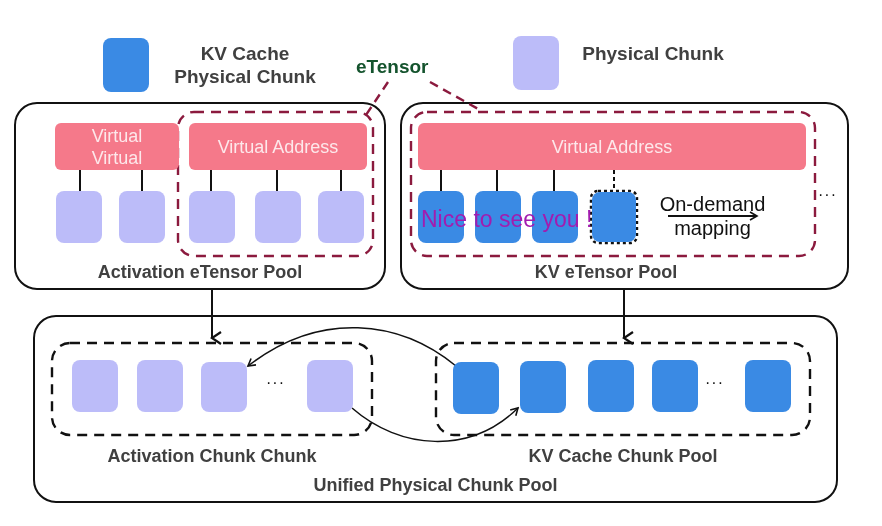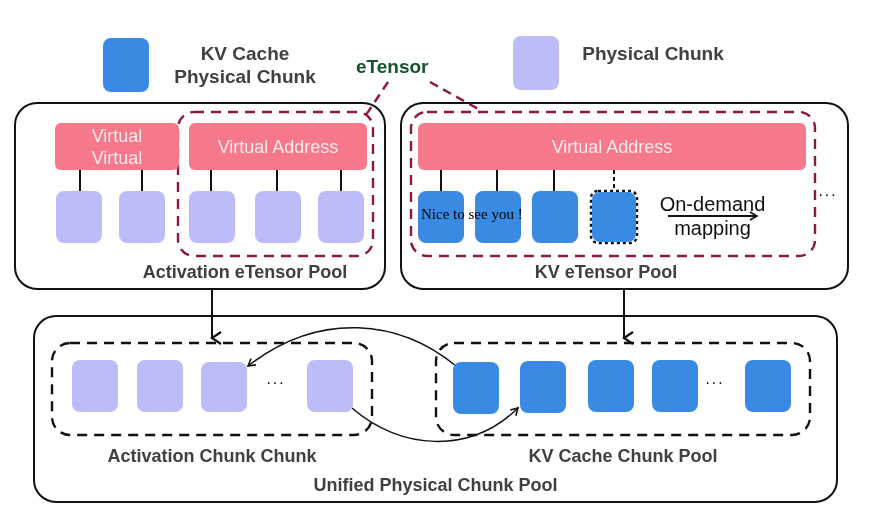--- a/index.html
+++ b/index.html
@@ -9,21 +9,21 @@
   .lbl { position:absolute; font-weight:bold; color:#404040; white-space:nowrap; text-align:center; }
   .legend-lbl { font-size:19px; line-height:23px; }
   .pool-lbl { font-size:18px; }
   .va { position:absolute; background:#f5798a; color:#fde8eb; border-radius:6px;
         display:flex; align-items:center; justify-content:center; text-align:center;
         font-size:18px; line-height:22px; }
   .chunk { position:absolute; border-radius:8px; }
   .act { background:#bcbcf9; }
   .kv { background:#3a8ae4; }
   .etensor-lbl { position:absolute; color:#14532d; font-weight:bold; font-size:19px; }
-  .overlay-text { position:absolute; font-size:15px; color:#000000; white-space:nowrap;font-family:Liberation Serif, serif; }
+  .overlay-text { position:absolute; font-size:23px; color:#a21caf; white-space:nowrap; }
   .ondemand { position:absolute; font-size:20px; color:#111; text-align:center; line-height:24px; }
   .dots { position:absolute; font-size:16px; color:#111; letter-spacing:1px; }
 </style>
 </head>
 <body>
 
 <svg id="canvas" width="882" height="526">
   <defs>
     <marker id="arr" markerWidth="10" markerHeight="10" refX="8" refY="5" orient="auto" markerUnits="userSpaceOnUse">
       <path d="M1,1 L8,5 L1,9" fill="none" stroke="#111" stroke-width="1.6"></path>
@@ -85,21 +85,21 @@
     <div>Virtual</div>
     <div>Virtual</div>
   </div>
 </div>
 <div class="va" style="left:189px;top:123px;width:178px;height:47px;">Virtual Address</div>
 <div class="chunk act" style="left:56px;top:191px;width:46px;height:52px;"></div>
 <div class="chunk act" style="left:119px;top:191px;width:46px;height:52px;"></div>
 <div class="chunk act" style="left:189px;top:191px;width:46px;height:52px;"></div>
 <div class="chunk act" style="left:255px;top:191px;width:46px;height:52px;"></div>
 <div class="chunk act" style="left:318px;top:191px;width:46px;height:52px;"></div>
-<div class="lbl pool-lbl" style="left:15px;top:262px;width:370px;padding-left:45px;">Activation eTensor Pool</div>
+<div class="lbl pool-lbl" style="left:15px;top:262px;width:370px;">Activation eTensor Pool</div>
 
 <div class="va" style="left:418px;top:123px;width:388px;height:47px;">Virtual Address</div>
 <div class="chunk kv" style="left:418px;top:191px;width:46px;height:52px;"></div>
 <div class="chunk kv" style="left:475px;top:191px;width:46px;height:52px;"></div>
 <div class="chunk kv" style="left:532px;top:191px;width:46px;height:52px;"></div>
 <div class="chunk kv" style="left:592px;top:192px;width:44px;height:50px;"></div>
 <div class="overlay-text" style="left:421px;top:206px;">Nice to see you !</div>
 <div class="ondemand" style="left:645px;top:192px;width:135px;">
   <div>On-demand</div>
   <div>mapping</div>

